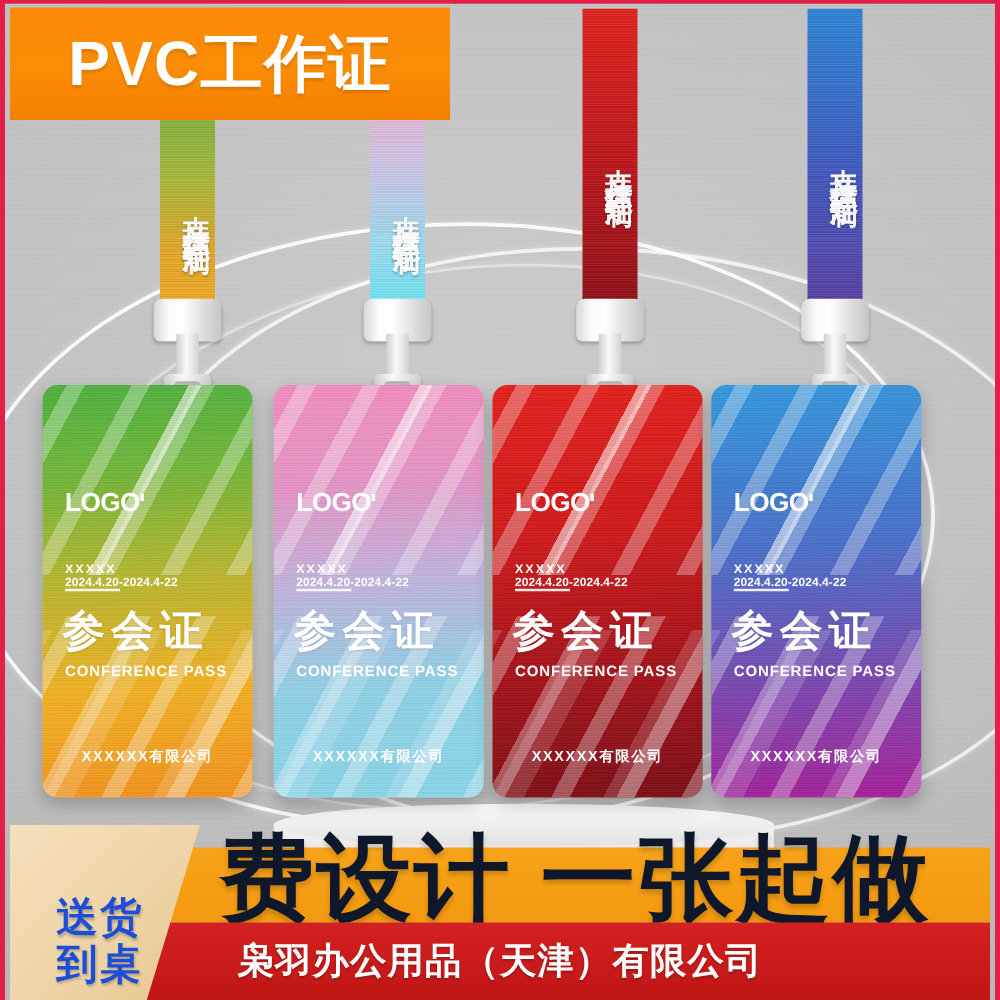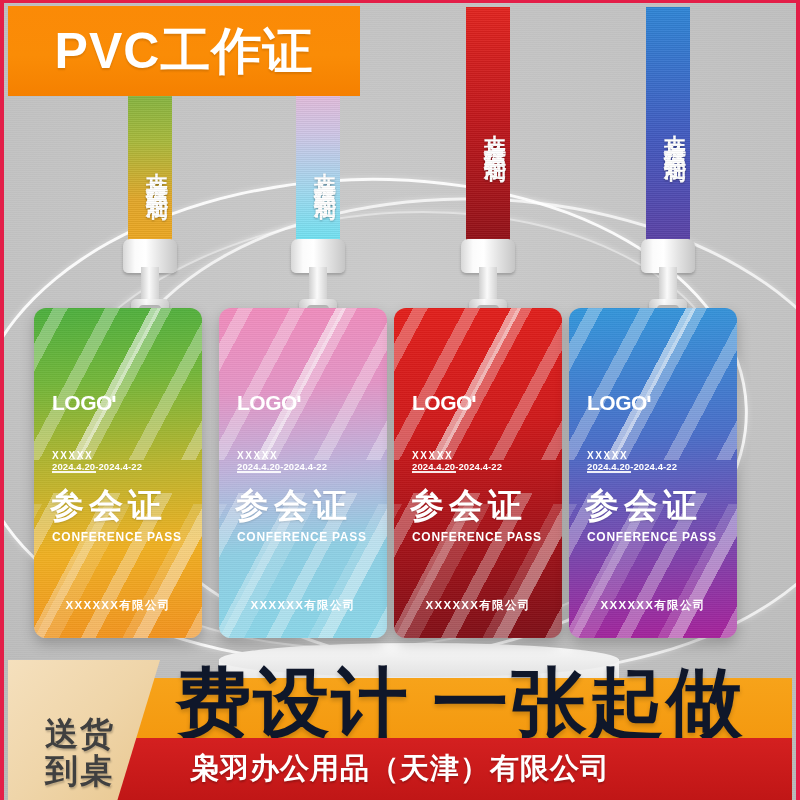--- a/index.html
+++ b/index.html
@@ -173,21 +173,21 @@
   }
   
   .ribbon{
     position:absolute;left:4px;bottom:0;width:152px;height:140px;
     background:linear-gradient(135deg,#f5e0bd 0%,#efd5a9 50%,#e8c78f 100%);
     clip-path:polygon(0 0, 100% 0, 72% 100%, 0 100%);
     box-shadow:2px -2px 5px rgba(0,0,0,.12);
   }
   .ribbon-txt{
     position:absolute;left:16px;bottom:10px;width:120px;
-    color:#404040;font-size:33px;font-weight:800;line-height:1.12;
+    color:#1d4ed8;font-size:33px;font-weight:800;line-height:1.12;
     text-align:center;letter-spacing:2px;
     text-shadow:1px 2px 2px rgba(0,0,0,.22);
   }
 </style>
 </head>
 <body>
 
 <div id="stage">
 
   <div class="bg"></div>

